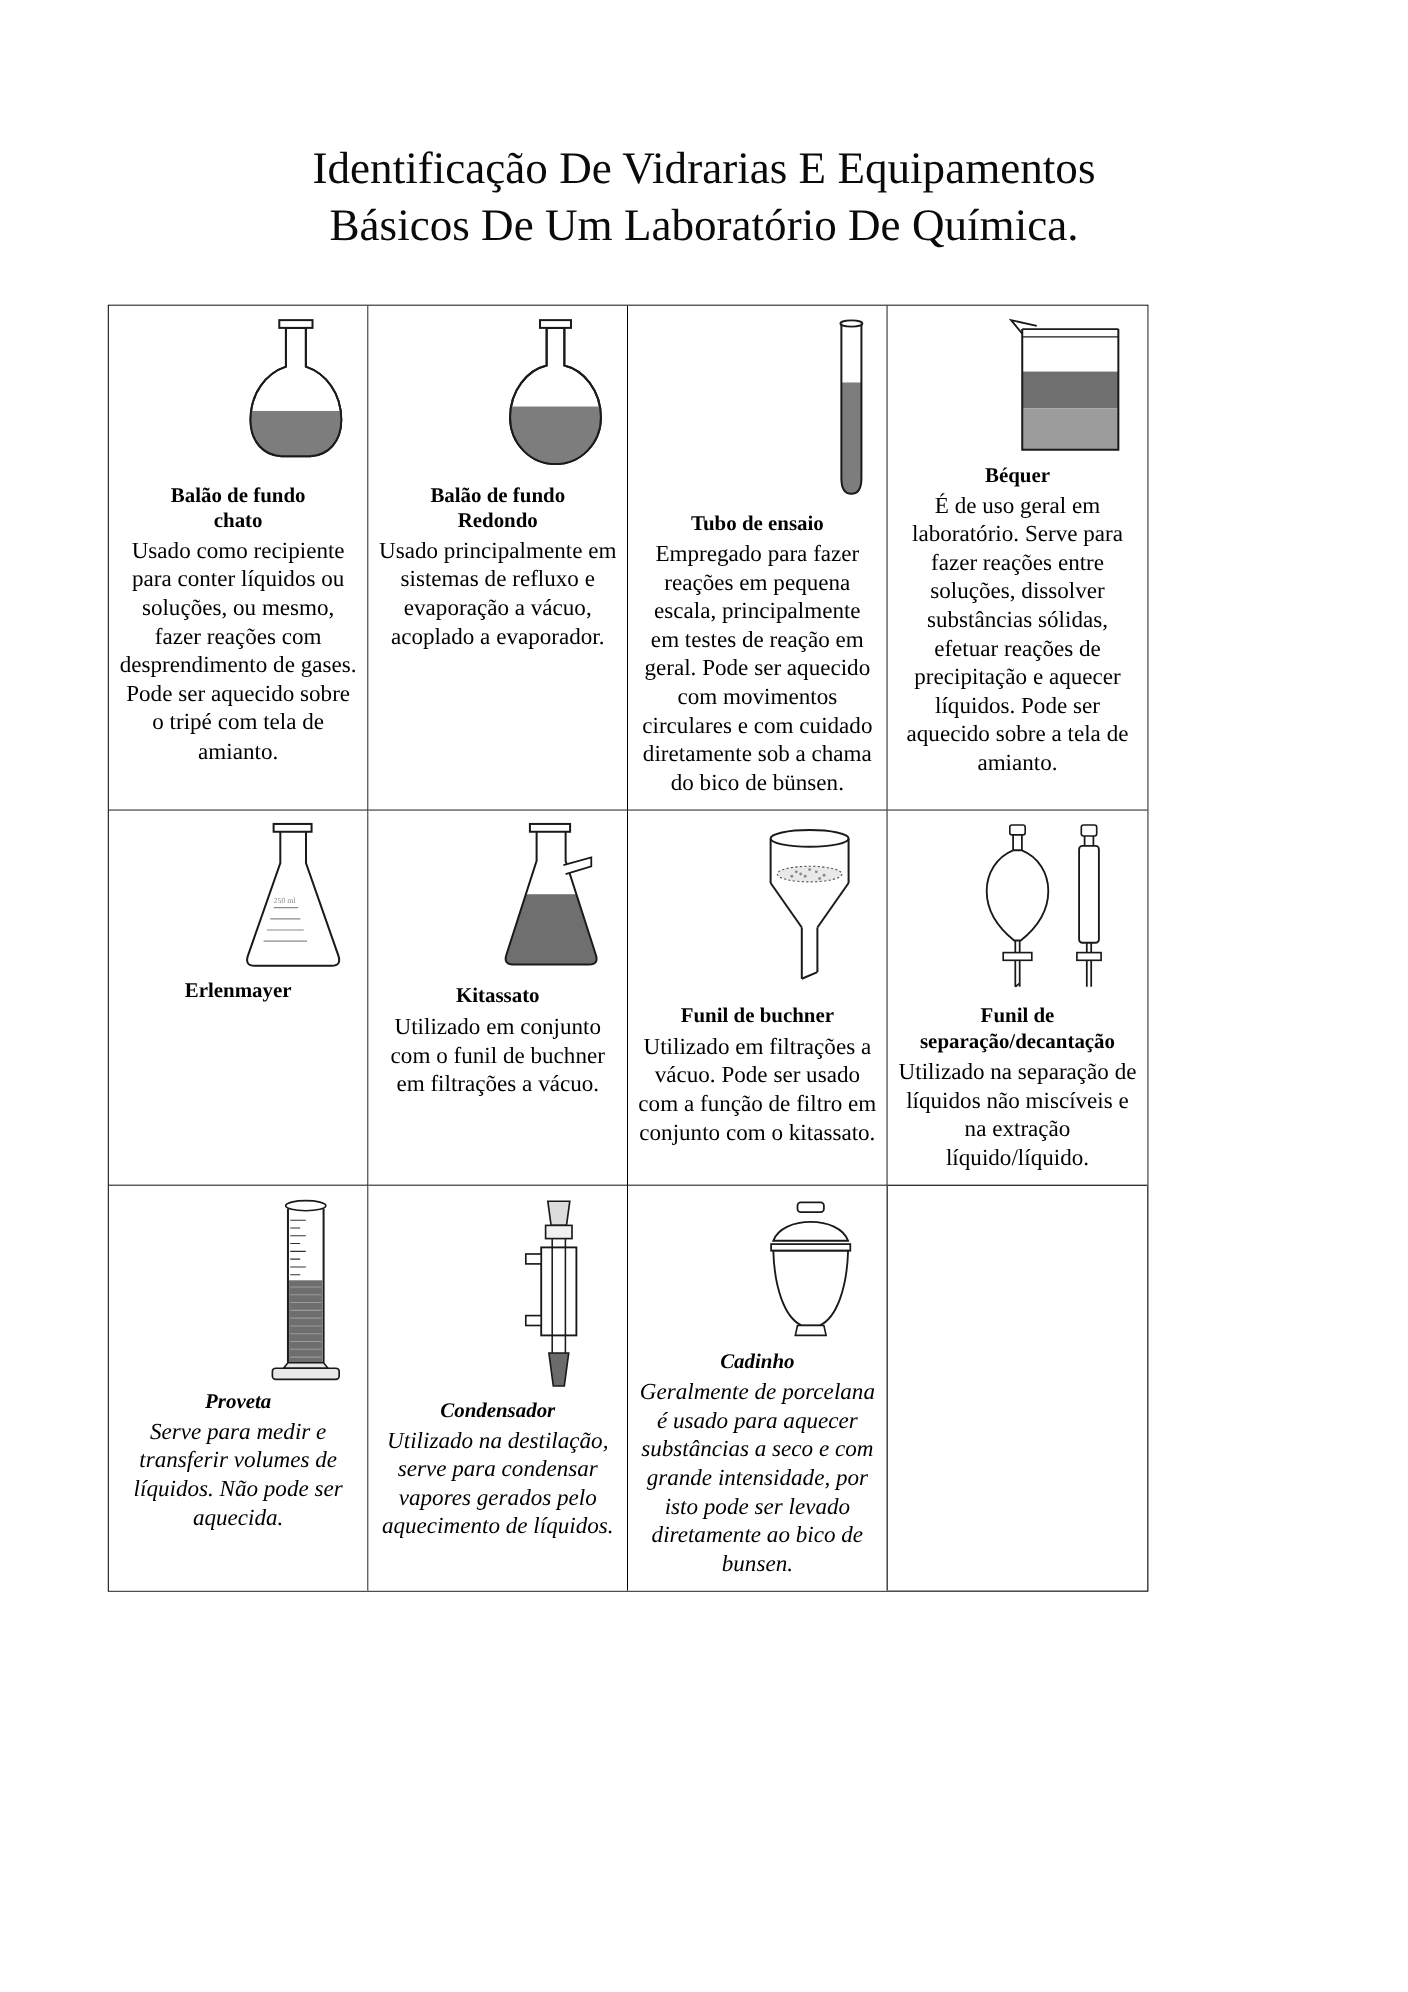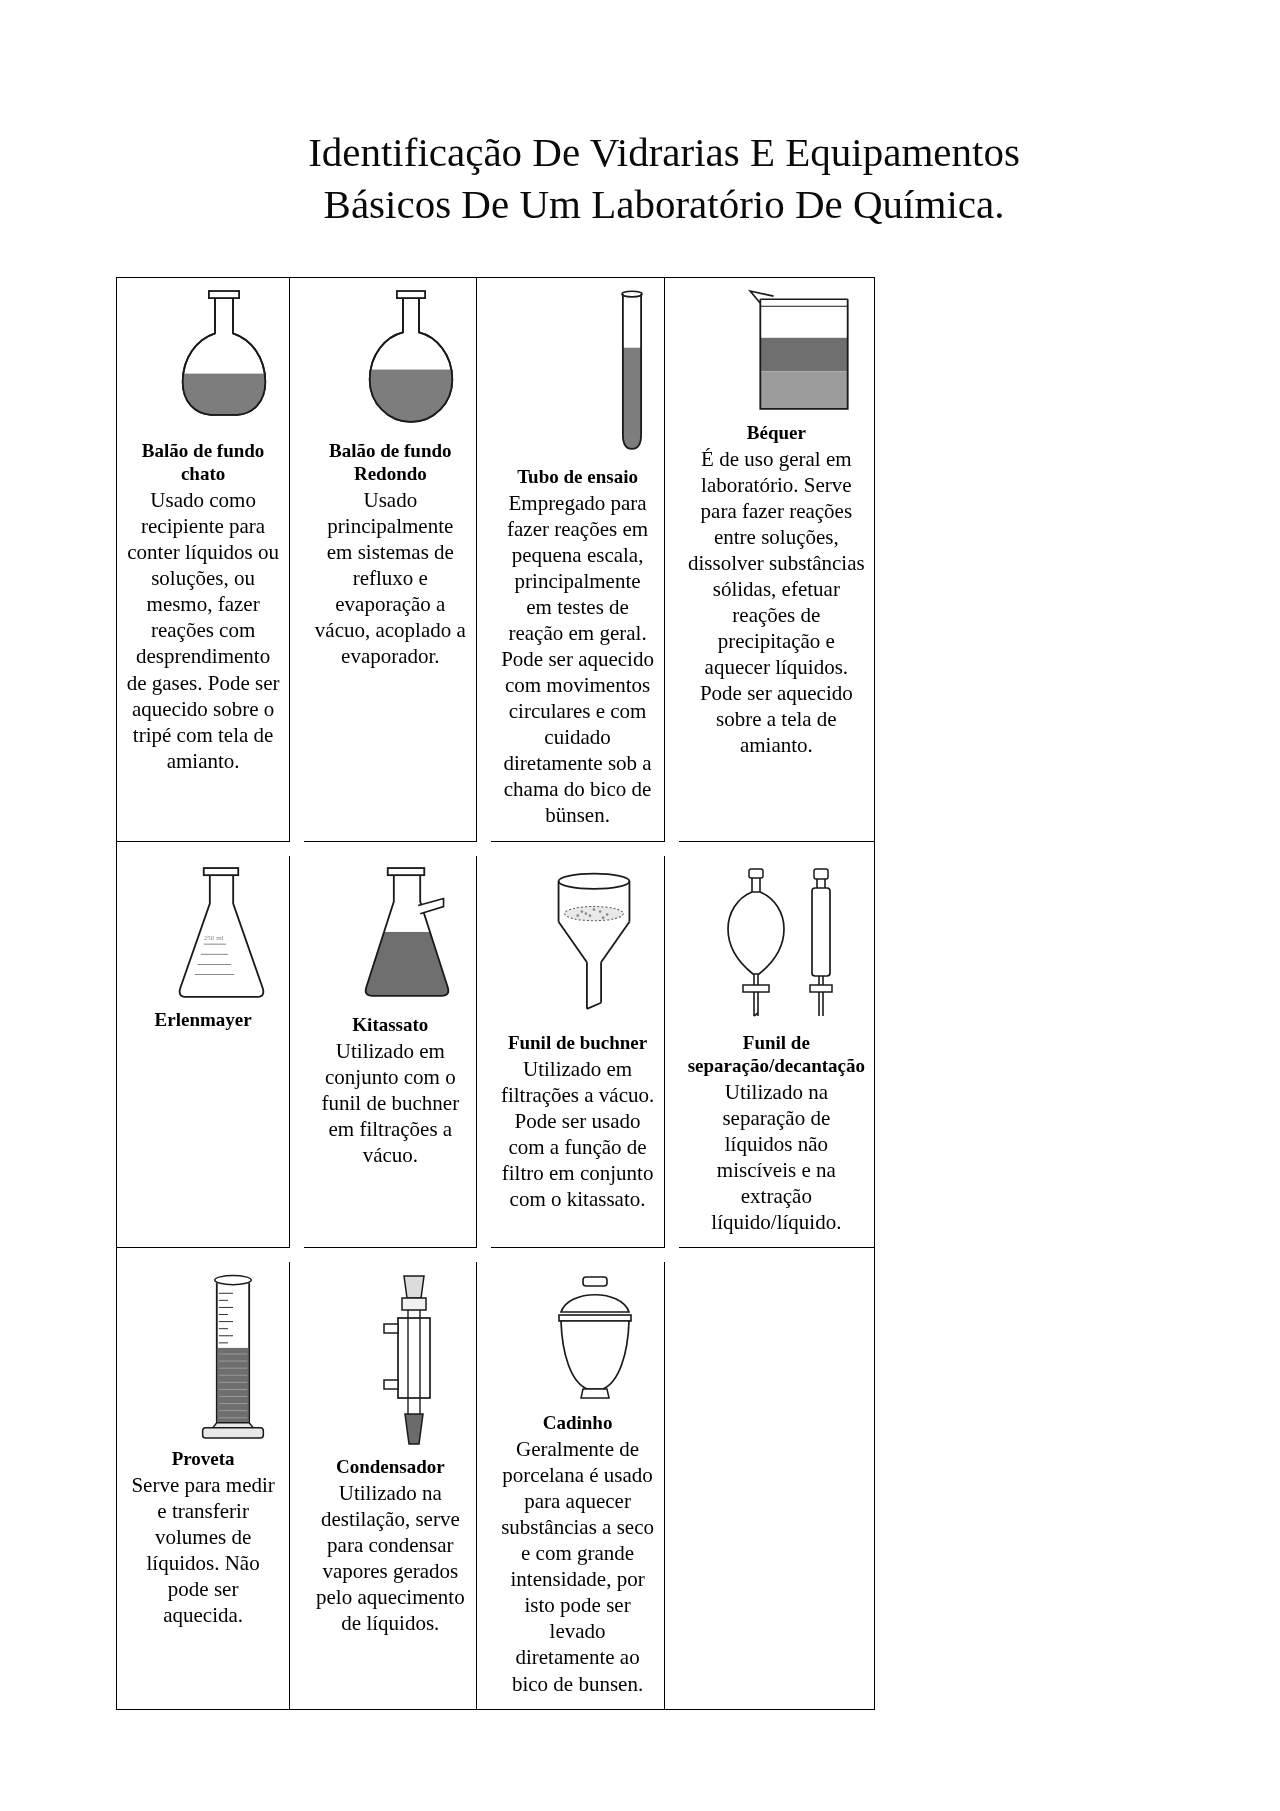--- a/index.html
+++ b/index.html
@@ -1,26 +1,26 @@
 <!DOCTYPE html>
 <html><head>
 <meta charset="utf-8">
 <style>
   * { margin:0; padding:0; box-sizing:border-box; }
   html,body { background:#ffffff; }
   body { font-family:"Liberation Serif","DejaVu Serif",serif; color:#000; }
-  .page { width:1280px; height:1811px; background:#fff; overflow:hidden;padding-left:48px; }
+  .page { width:1280px; height:1811px; background:#fff; overflow:hidden; }
   .page-title { padding-top:126px; text-align:center; font-size:41px; line-height:1.28; color:#0a0a0a; }
-  .grid { margin:46px 0 0 68px; width:759px; display:grid; grid-template-columns:repeat(4,1fr); border:1.7px solid #000;gap:14px; }
+  .grid { margin:46px 0 0 98px; width:946px; display:grid; grid-template-columns:repeat(4,1fr); border:1.7px solid #000; }
   .cell { border-right:1.7px solid #000; border-bottom:1.7px solid #000; padding:6px 9px 12px; text-align:center; background:#fff; }
   .cell:nth-child(4n) { border-right:none; }
   .cell:nth-child(n+9) { border-bottom:none; }
   .cell.r1 { min-height:434px; }
   .cell.r2 { min-height:338px; }
-  .cell.r3 { min-height:354px; }
+  .cell.r3 { min-height:354px;font-style:italic; }
   .icon-box { display:flex; justify-content:flex-end; align-items:flex-start; padding:3px 0 3px; }
   .item-title { font-weight:bold; font-size:19px; line-height:1.22; white-space:pre-line; margin-top:3px; }
   .item-desc { font-size:21px; line-height:1.24; margin-top:2px; }
   svg { display:block; }
 </style>
 </head>
 <body>
 
 <div class="page">
 

